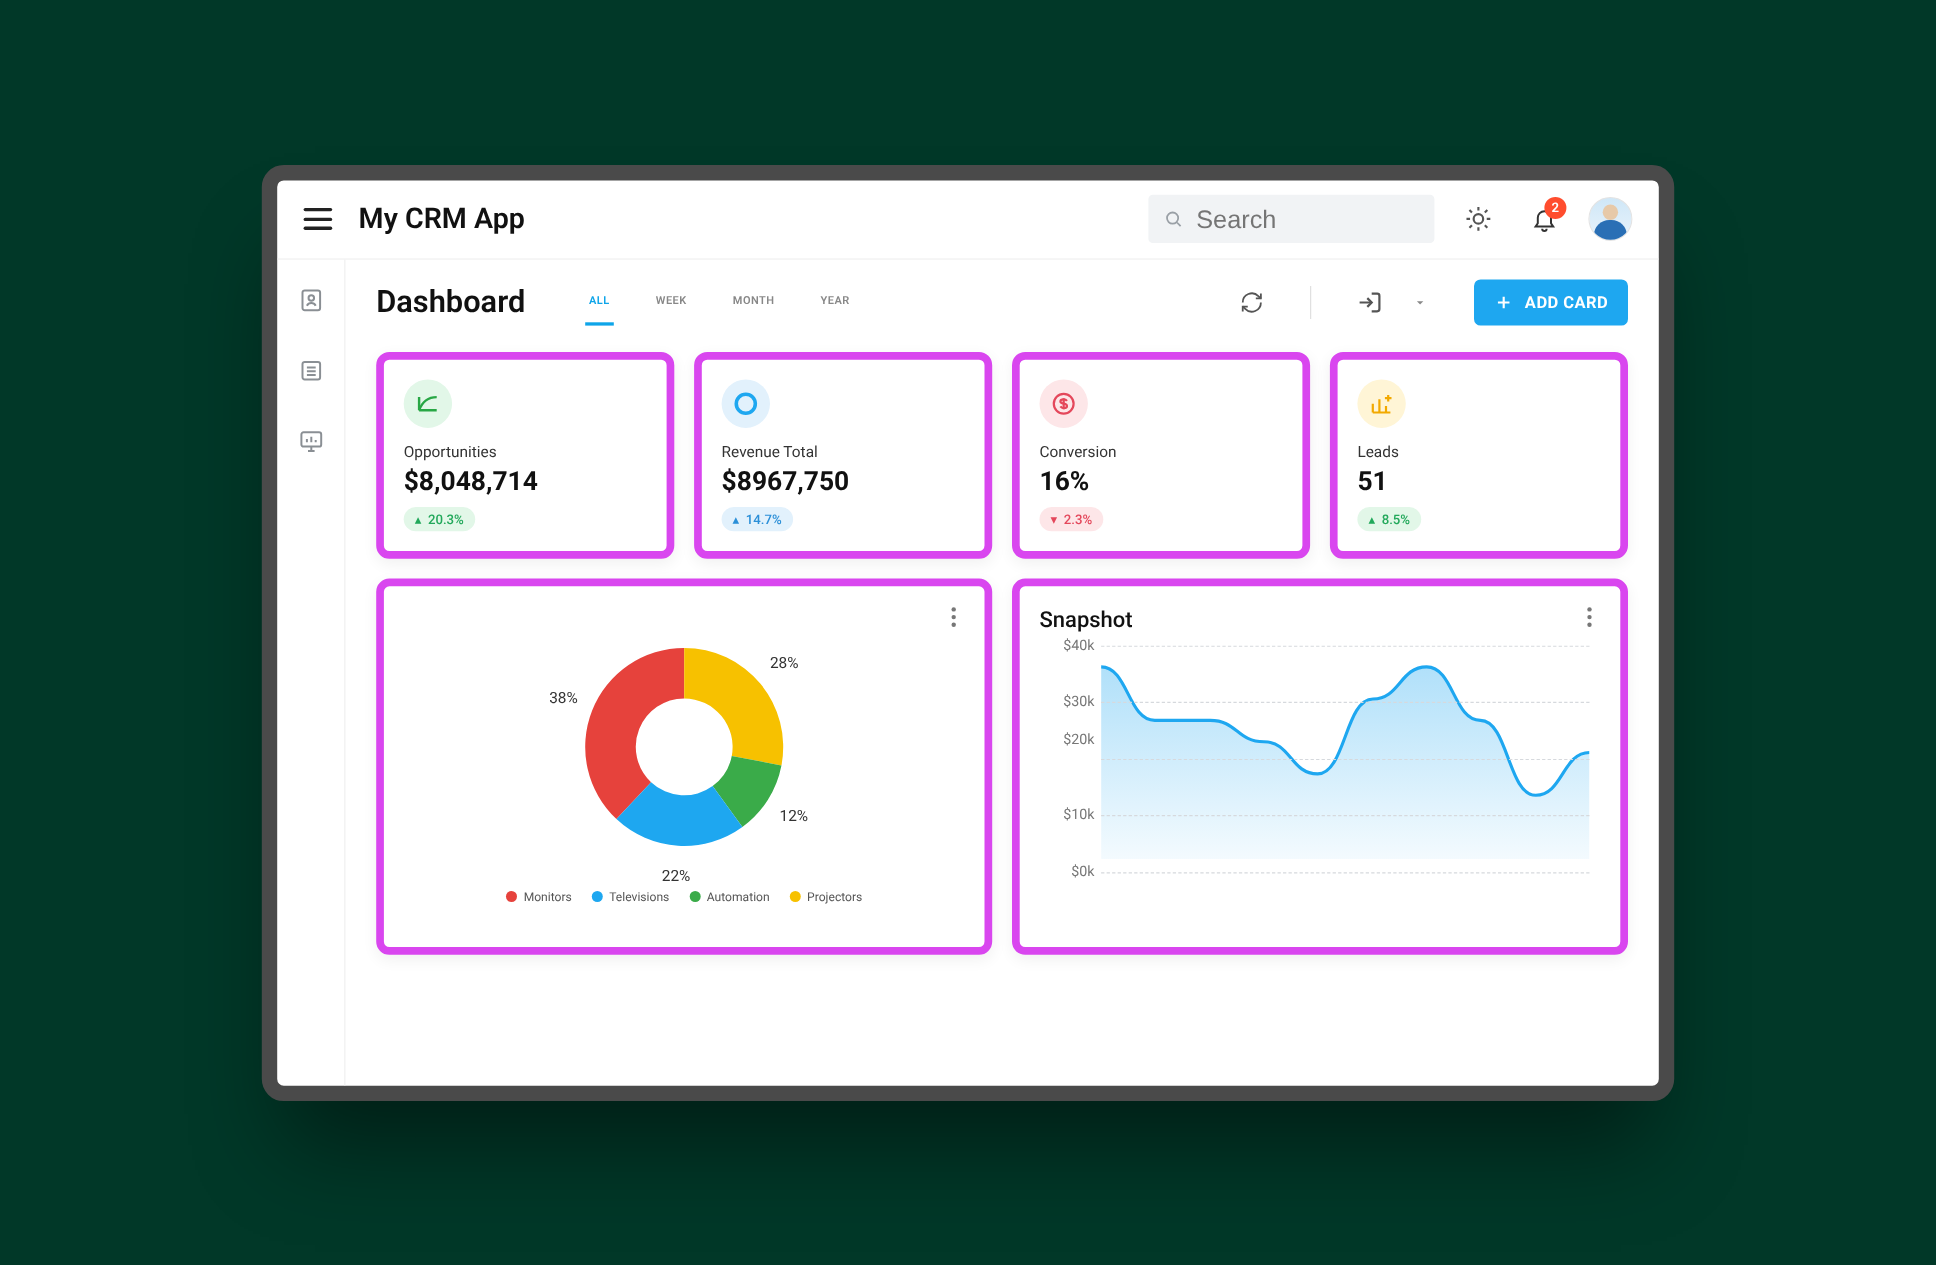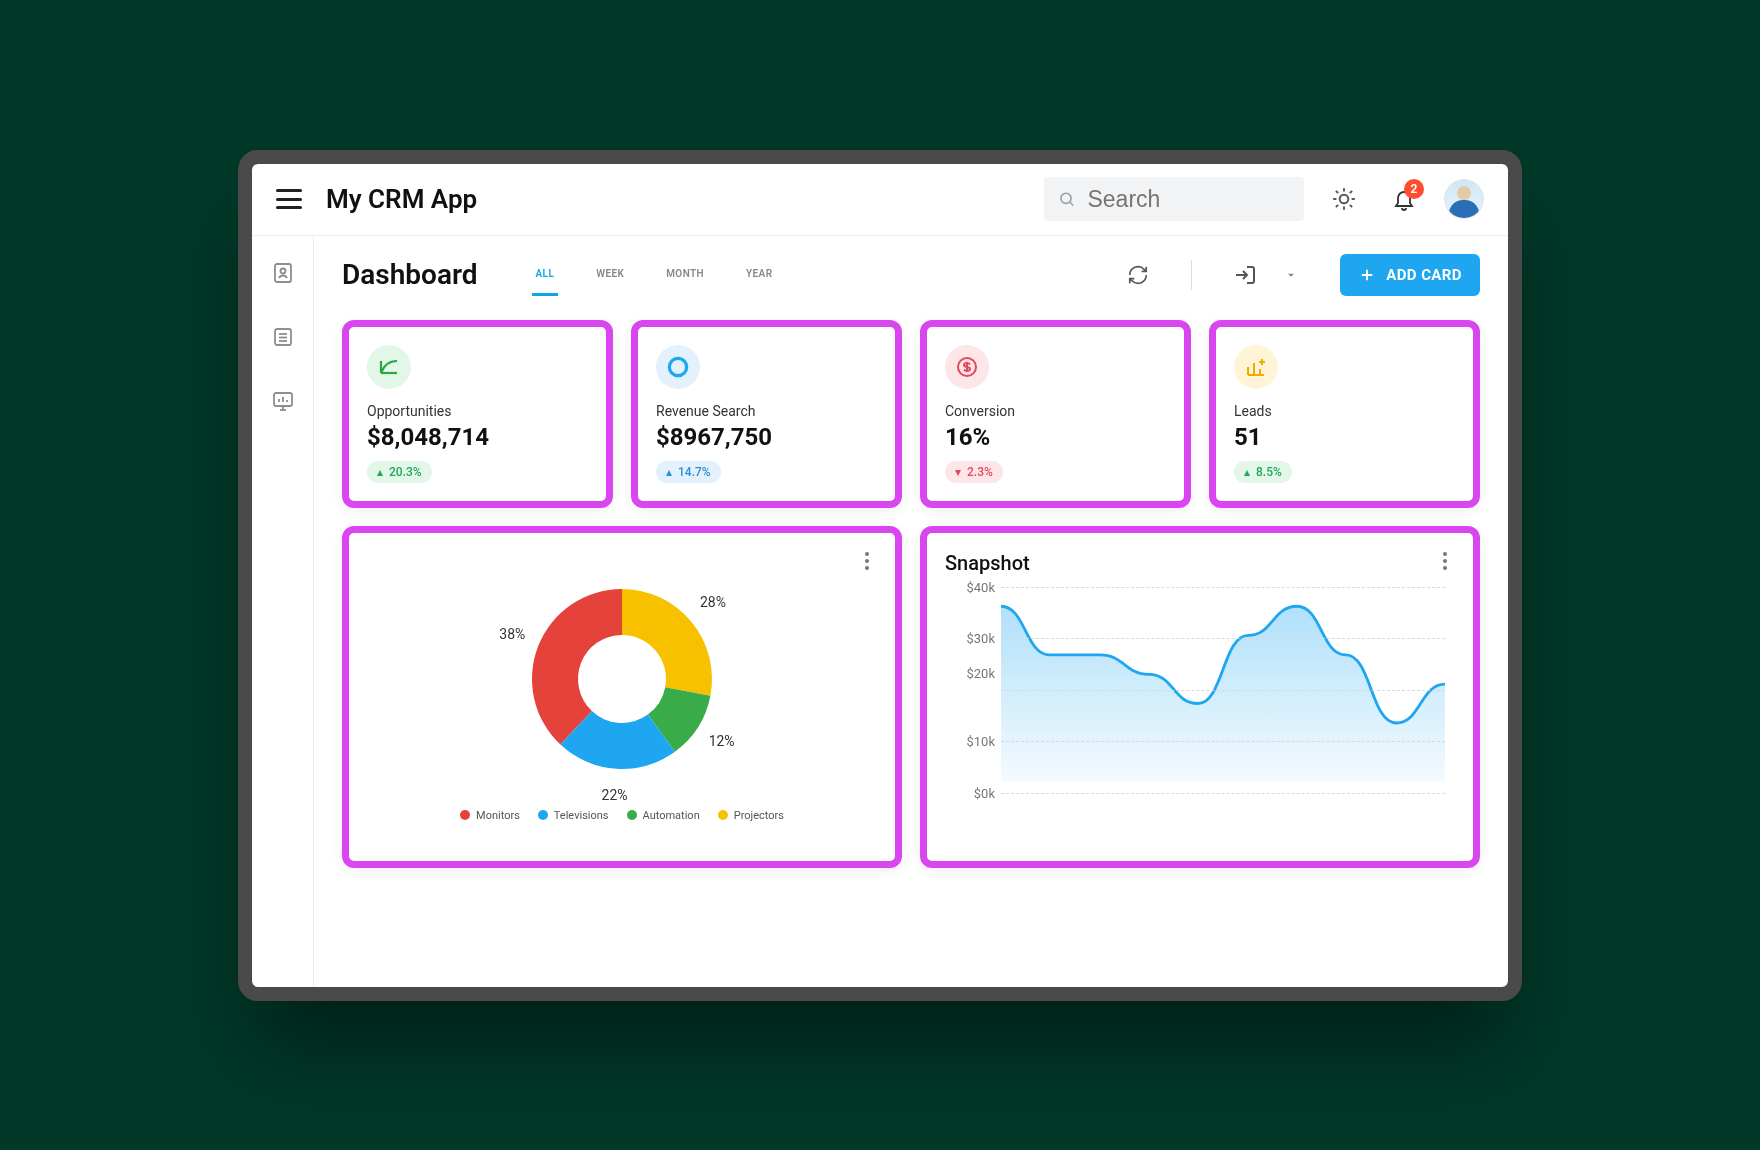--- a/index.html
+++ b/index.html
@@ -229,21 +229,21 @@
     <div class="chip green">
               <span>▴</span>
               <span>20.3%</span>
             </div></div>
           <div class="card kpi">
     <div class="iconcircle" style="background:#e2f1fc">
               <svg width="26" height="26" viewBox="0 0 24 24" fill="none" stroke="#1ea7f0" stroke-width="3">
                 <circle cx="12" cy="12" r="8"></circle>
               </svg>
             </div>
-    <div class="label">Revenue Search</div>
+    <div class="label">Revenue Total</div>
     <div class="value">$8967,750</div>
     <div class="chip blue">
               <span>▴</span>
               <span>14.7%</span>
             </div></div>
           <div class="card kpi">
     <div class="iconcircle" style="background:#fde6e8">
               <svg width="24" height="24" viewBox="0 0 24 24" fill="none" stroke="#e4475b" stroke-width="2">
                 <circle cx="12" cy="12" r="9"></circle>
                 <path d="M12 7v10"></path>

